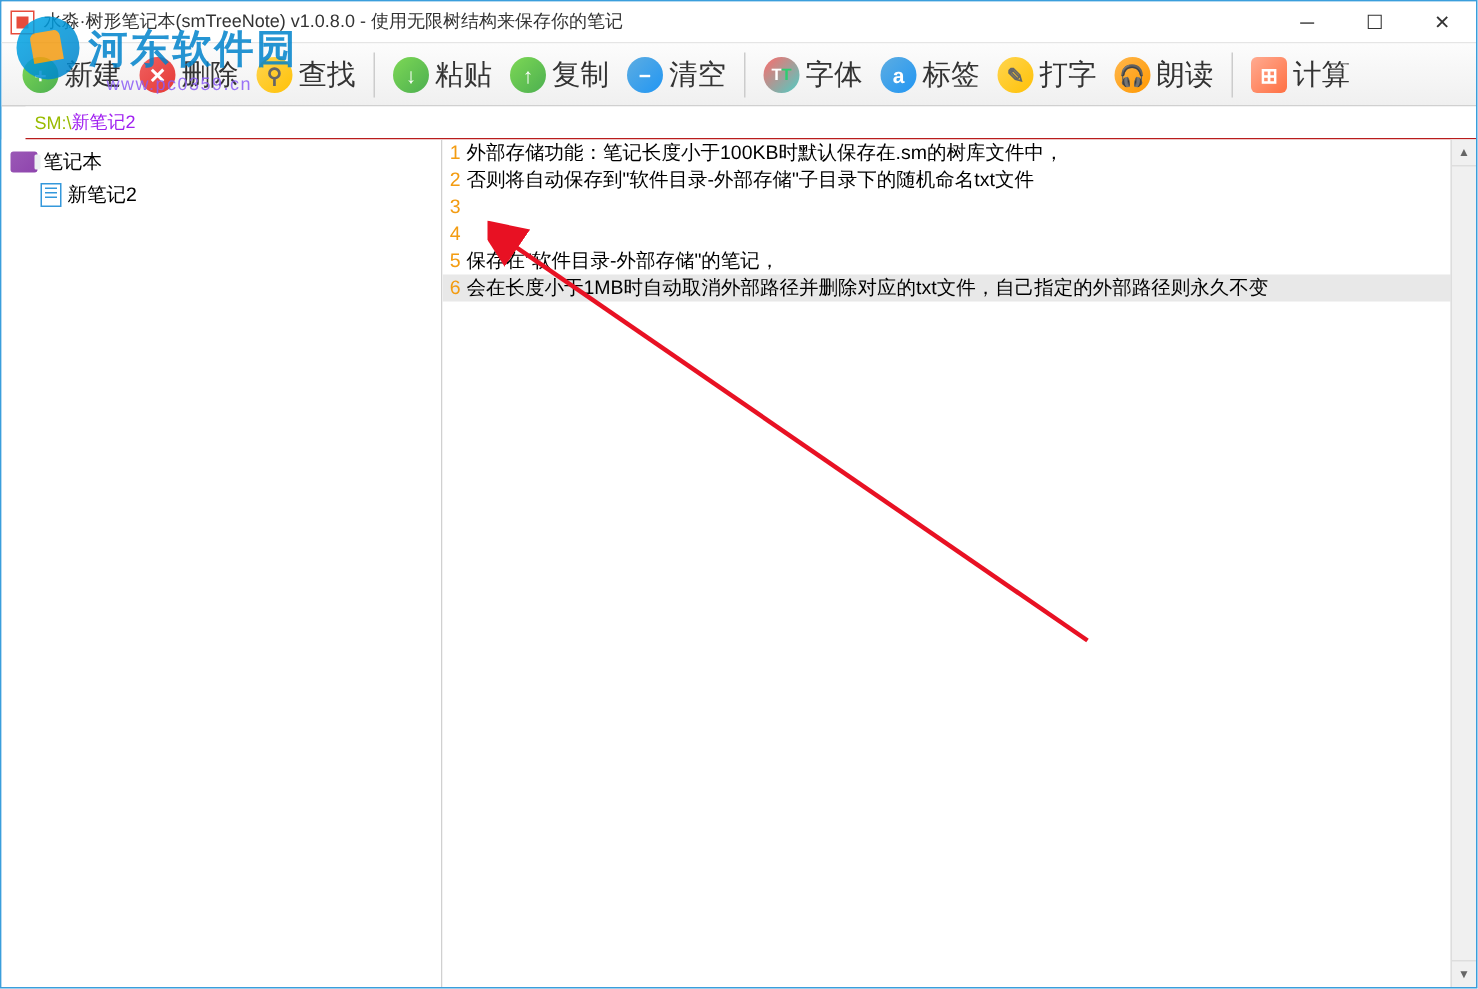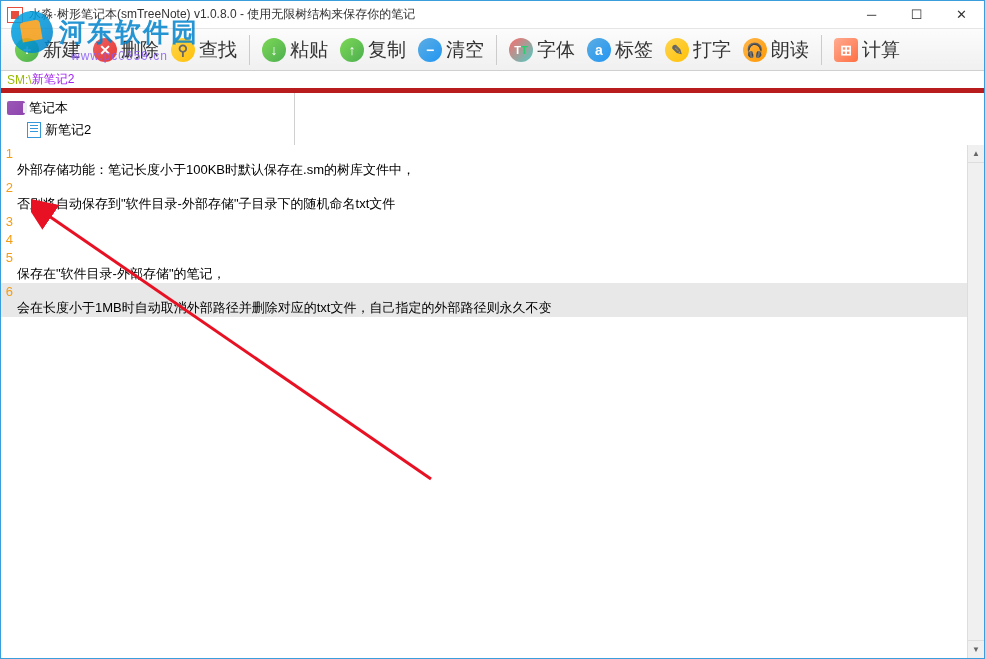--- a/index.html
+++ b/index.html
@@ -148,32 +148,32 @@
     .tool-icon.tt { background: linear-gradient(135deg, #ff6b6b, #4ecdc4); font-size: 11px; }
     .tool-icon.orange { background: linear-gradient(135deg, #ffb74d, #ff9800); }
     .tool-icon.calc { background: linear-gradient(135deg, #ffab91, #ff7043); }
     .tool-label {
       color: #333;
       font-size: 19px;
     }
     .breadcrumb {
       height: 22px;
       background: #fff;
-      border-bottom: 5px solid #b91c1c;
+      border-bottom: 1px solid #b91c1c;
       display: flex;
       align-items: center;
       padding-left: 6px;
       font-size: 12px;
+      margin-left: 16px;
     }
     .bc-prefix { color: #9b0; }
     .bc-path { color: #a020f0; }
     .main {
       display: flex;
       height: calc(100% - 92px);
-      flex-direction: column;
     }
     .tree-panel {
       width: 294px;
       border-right: 1px solid #d0d0d0;
       padding: 4px 6px;
       background: #fff;
     }
     .tree-item {
       display: flex;
       align-items: center;
@@ -227,21 +227,21 @@
       line-height: 18px;
       font-size: 13px;
     }
     .line-num {
       width: 16px;
       text-align: right;
       color: #f39c12;
       padding-right: 4px;
       flex-shrink: 0;
     }
-    .line-text { color: #000; white-space: pre; margin-top: 16px; }
+    .line-text { color: #000; white-space: pre; }
     .line-highlight { background: #e8e8e8; }
     .scrollbar-v {
       position: absolute;
       right: 0;
       top: 0;
       width: 17px;
       height: 100%;
       background: #f0f0f0;
       border-left: 1px solid #ddd;
     }

